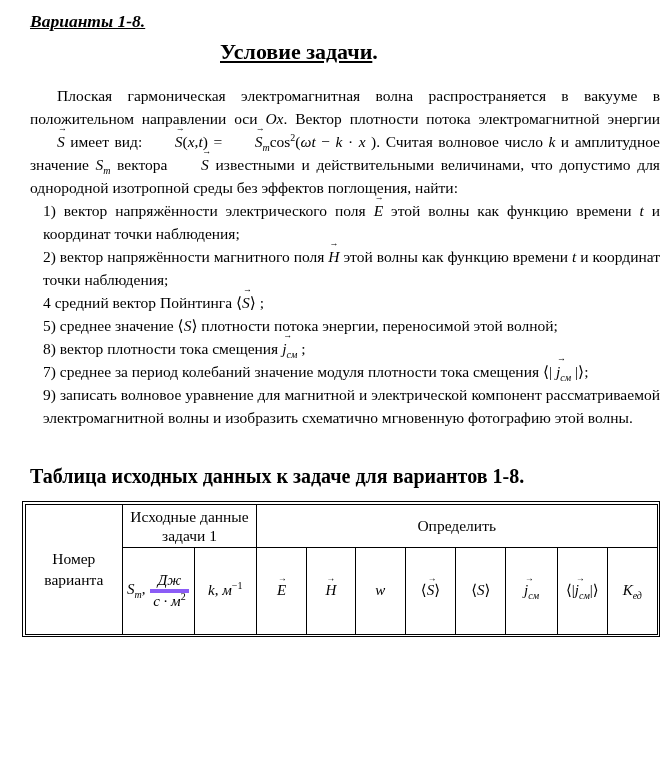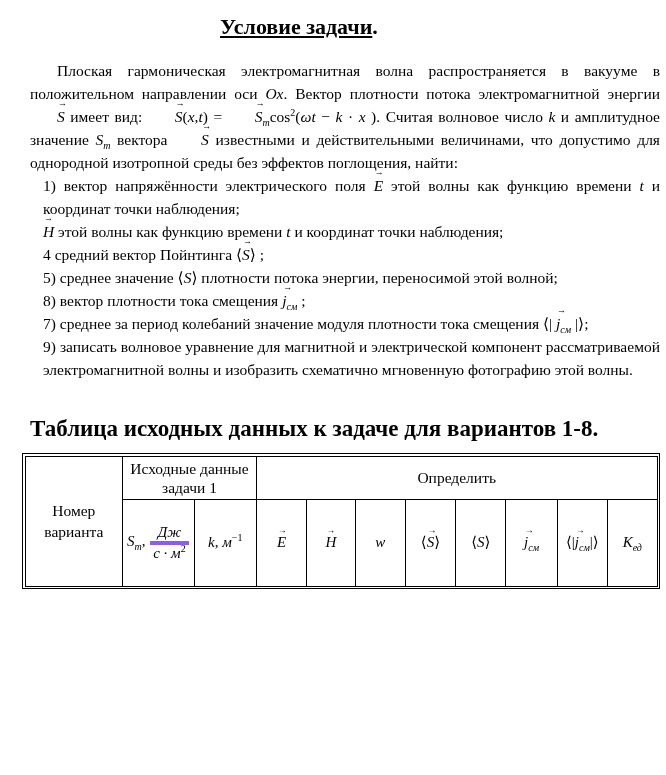--- a/index.html
+++ b/index.html
@@ -35,21 +35,21 @@
     position: absolute; top: -0.62em; left: 0.12em;
     font-size: 0.58em; line-height: 1; font-style: normal;
   }
   sub { font-size: 10px; font-style: italic; line-height: 0; }
   sup { font-size: 10px; font-style: normal; line-height: 0; }
   .frac { display: inline-block; vertical-align: middle; text-align: center; margin: 0 1px; }
   .frac .num { display: block; border-bottom: 4px solid #8b5cf6; padding: 0 3px 1px; line-height: 15px; }
   .frac .den { display: block; padding: 1px 3px 0; line-height: 15px; }
 
   .table-heading {
-    margin: 36px 0 0 8px; font-weight: bold; font-size: 23px; line-height: 23px;
+    margin: 36px 0 0 8px; font-weight: bold; font-size: 20px; line-height: 23px;
   }
   .tbl-wrap {
     margin-top: 13px; width: 638px; box-sizing: border-box;
     border: 1.5px solid #000; padding: 1.5px; background: #fff;
   }
   table.data-table {
     border-collapse: collapse; width: 100%; table-layout: fixed;
   }
   table.data-table td {
     border: 1px solid #000; text-align: center; vertical-align: middle;
@@ -58,28 +58,29 @@
   td.variant-cell { vertical-align: top; padding-top: 13px; line-height: 21px; }
   td.group-cell { height: 36px; line-height: 19px; }
   td.determine-cell { font-size: 17px; }
   tr.units-row td { height: 82px; font-size: 15px; }
 </style>
 </head>
 <body>
 
 <div class="page">
 
+  <h1 class="doc-title"><span><span class="ul">Варианты 1-8.</span></span></h1>
 
   <h2 class="section-title"><span><span class="ul">Условие задачи</span></span><span><span>.</span></span></h2>
 
   <p class="para"><span><span>Плоская гармоническая электромагнитная волна распространяется в вакууме в положительном направлении оси </span></span><span><span class="it">Ox</span></span><span><span>. Вектор плотности потока электромагнитной энергии </span></span><span class="vec"><span class="vec-arrow">→</span><span class="it">S</span></span><span><span> имеет вид: </span></span><span class="vec"><span class="vec-arrow">→</span><span class="it">S</span></span><span><span>(</span></span><span><span class="it">x</span></span><span><span>,</span></span><span><span class="it">t</span></span><span><span>) = </span></span><span class="vec"><span class="vec-arrow">→</span><span class="it">S</span><sub>m</sub></span><span><span>cos</span><sup>2</sup></span><span><span>(</span></span><span><span class="it">ωt</span></span><span><span> − </span></span><span><span class="it">k</span></span><span><span> · </span></span><span><span class="it">x</span></span><span><span> ). Считая волновое число </span></span><span><span class="it">k</span></span><span><span> и амплитудное значение </span></span><span><span class="it">S</span><sub>m</sub></span><span><span> вектора </span></span><span class="vec"><span class="vec-arrow">→</span><span class="it">S</span></span><span><span> известными и действительными величинами, что допустимо для однородной изотропной среды без эффектов поглощения, найти:</span></span></p>
 
   <div class="items">
     <p class="item"><span><span>1) вектор напряжённости электрического поля </span></span><span class="vec"><span class="vec-arrow">→</span><span class="it">E</span></span><span><span> этой волны как функцию времени </span></span><span><span class="it">t</span></span><span><span> и координат точки наблюдения;</span></span></p>
-    <p class="item"><span class="vec"><span class="vec-arrow">→</span><span class="it">H</span></span><span><span> этой волны как функцию времени </span></span><span><span class="it">t</span></span><span><span> и координат точки наблюдения;</span></span></p>
+    <p class="item"><span><span>2) вектор напряжённости магнитного поля </span></span><span class="vec"><span class="vec-arrow">→</span><span class="it">H</span></span><span><span> этой волны как функцию времени </span></span><span><span class="it">t</span></span><span><span> и координат точки наблюдения;</span></span></p>
     <p class="item"><span><span>4 средний вектор Пойнтинга </span></span><span><span>⟨</span></span><span class="vec"><span class="vec-arrow">→</span><span class="it">S</span></span><span><span>⟩ ;</span></span></p>
     <p class="item"><span><span>5) среднее значение </span></span><span><span>⟨</span></span><span><span class="it">S</span></span><span><span>⟩</span></span><span><span> плотности потока энергии, переносимой этой волной;</span></span></p>
     <p class="item"><span><span>8) вектор плотности тока смещения </span></span><span class="vec"><span class="vec-arrow">→</span><span class="it">j</span><sub>см</sub></span><span><span> ;</span></span></p>
     <p class="item"><span><span>7) среднее за период колебаний значение модуля плотности тока смещения </span></span><span><span>⟨| </span></span><span class="vec"><span class="vec-arrow">→</span><span class="it">j</span><sub>см</sub></span><span><span> |⟩;</span></span></p>
     <p class="item"><span><span>9) записать волновое уравнение для магнитной и электрической компонент рассматриваемой электромагнитной волны и изобразить схематично мгновенную фотографию этой волны.</span></span></p>
   </div>
 
   <p class="table-heading">Таблица исходных данных к задаче для вариантов 1-8.</p>
 
   <div class="tbl-wrap">

